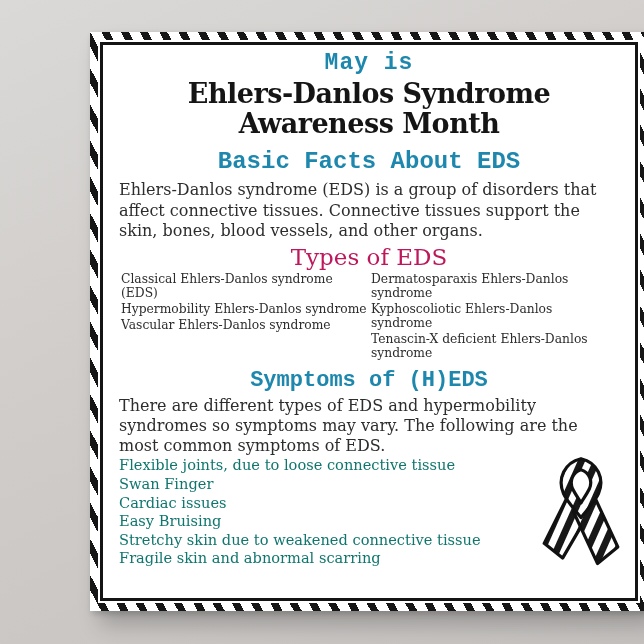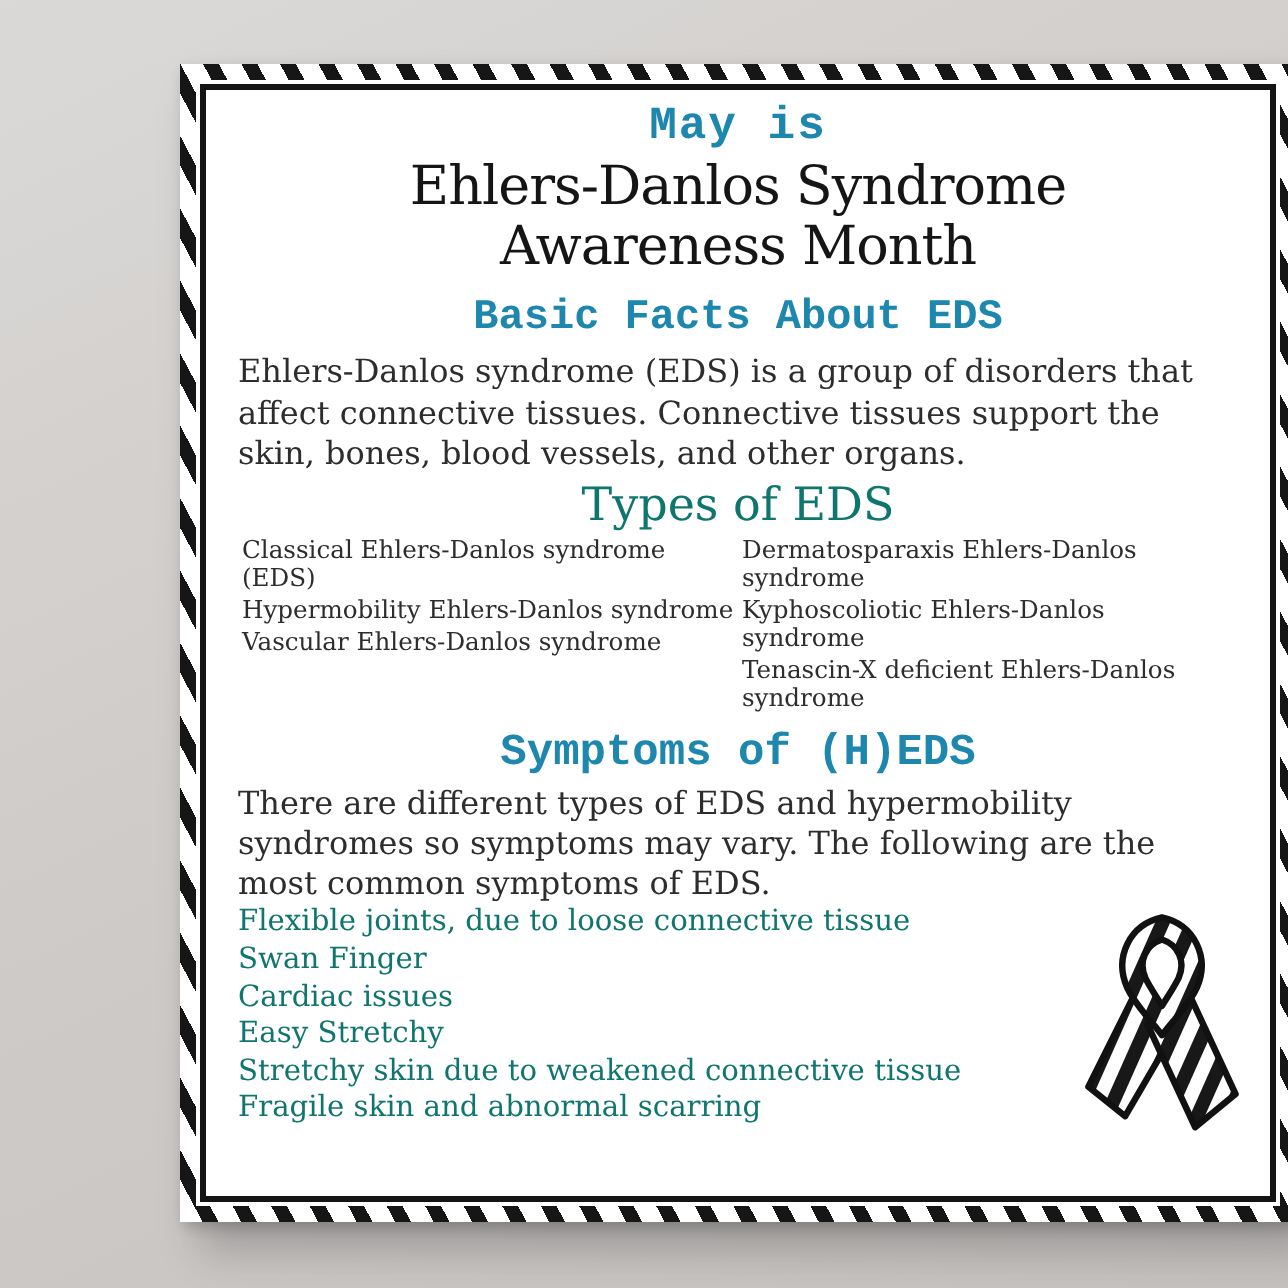--- a/index.html
+++ b/index.html
@@ -25,30 +25,30 @@
   .content{
     position:absolute;inset:0;padding:2px 16px;box-sizing:border-box;
     overflow:hidden;
   }
   .h-teal{
     font-family:"Liberation Mono", monospace;font-weight:bold;
     color:#1d87ad;text-align:center;margin:0;
   }
   .supertitle{font-size:23px;line-height:1.25;margin-top:2px;letter-spacing:1px;}
   .main-title{
-    font-family:"DejaVu Serif", serif;font-weight:normal;color:#151515;
+    font-family:"DejaVu Serif", serif;font-weight:bold;color:#151515;
     font-size:27px;line-height:1.12;text-align:center;margin:1px 0 0;
     letter-spacing:-0.5px;
   }
-  .basic-heading{font-size:21px;margin:9px 0 5px;}
+  .basic-heading{font-size:24px;margin:9px 0 5px;}
   .body-text{
     font-size:16px;line-height:1.27;color:#2d2d2d;margin:0;
   }
   .types-heading{
-    font-family:"DejaVu Serif", serif;color:#0f766e;font-size:23px;
+    font-family:"DejaVu Serif", serif;color:#be185d;font-size:23px;
     text-align:center;margin:3px 0 3px;font-weight:normal;
   }
   .types-grid{
     display:grid;grid-template-columns:1fr 1fr;column-gap:4px;
     font-size:12.3px;line-height:1.13;color:#2d2d2d;padding:0 2px;
   }
   .type-item{margin-bottom:2px;}
   .symptoms-heading{font-size:22px;margin:5px 0 3px;}
   .sym-item{font-size:14.6px;line-height:1.27;color:#0f766e;}
   .ribbon{
@@ -90,21 +90,21 @@
       </div>
 
       <div class="h-teal symptoms-heading">Symptoms of (H)EDS</div>
 
       <p class="body-text">There are different types of EDS and hypermobility syndromes so symptoms may vary. The following are the most common symptoms of EDS.</p>
 
       <div>
         <div class="sym-item">Flexible joints, due to loose connective tissue</div>
         <div class="sym-item">Swan Finger</div>
         <div class="sym-item">Cardiac issues</div>
-        <div class="sym-item">Easy Stretchy</div>
+        <div class="sym-item">Easy Bruising</div>
         <div class="sym-item">Stretchy skin due to weakened connective tissue</div>
         <div class="sym-item">Fragile skin and abnormal scarring</div>
 
       </div>
 
       <svg class="ribbon" viewBox="0 0 100 126" xmlns="http://www.w3.org/2000/svg">
         <defs>
           <pattern id="zeb" width="15" height="15" patternUnits="userSpaceOnUse" patternTransform="rotate(24)">
             <rect width="15" height="15" fill="#ffffff"></rect>
             <rect width="7.5" height="15" fill="#181818"></rect>

